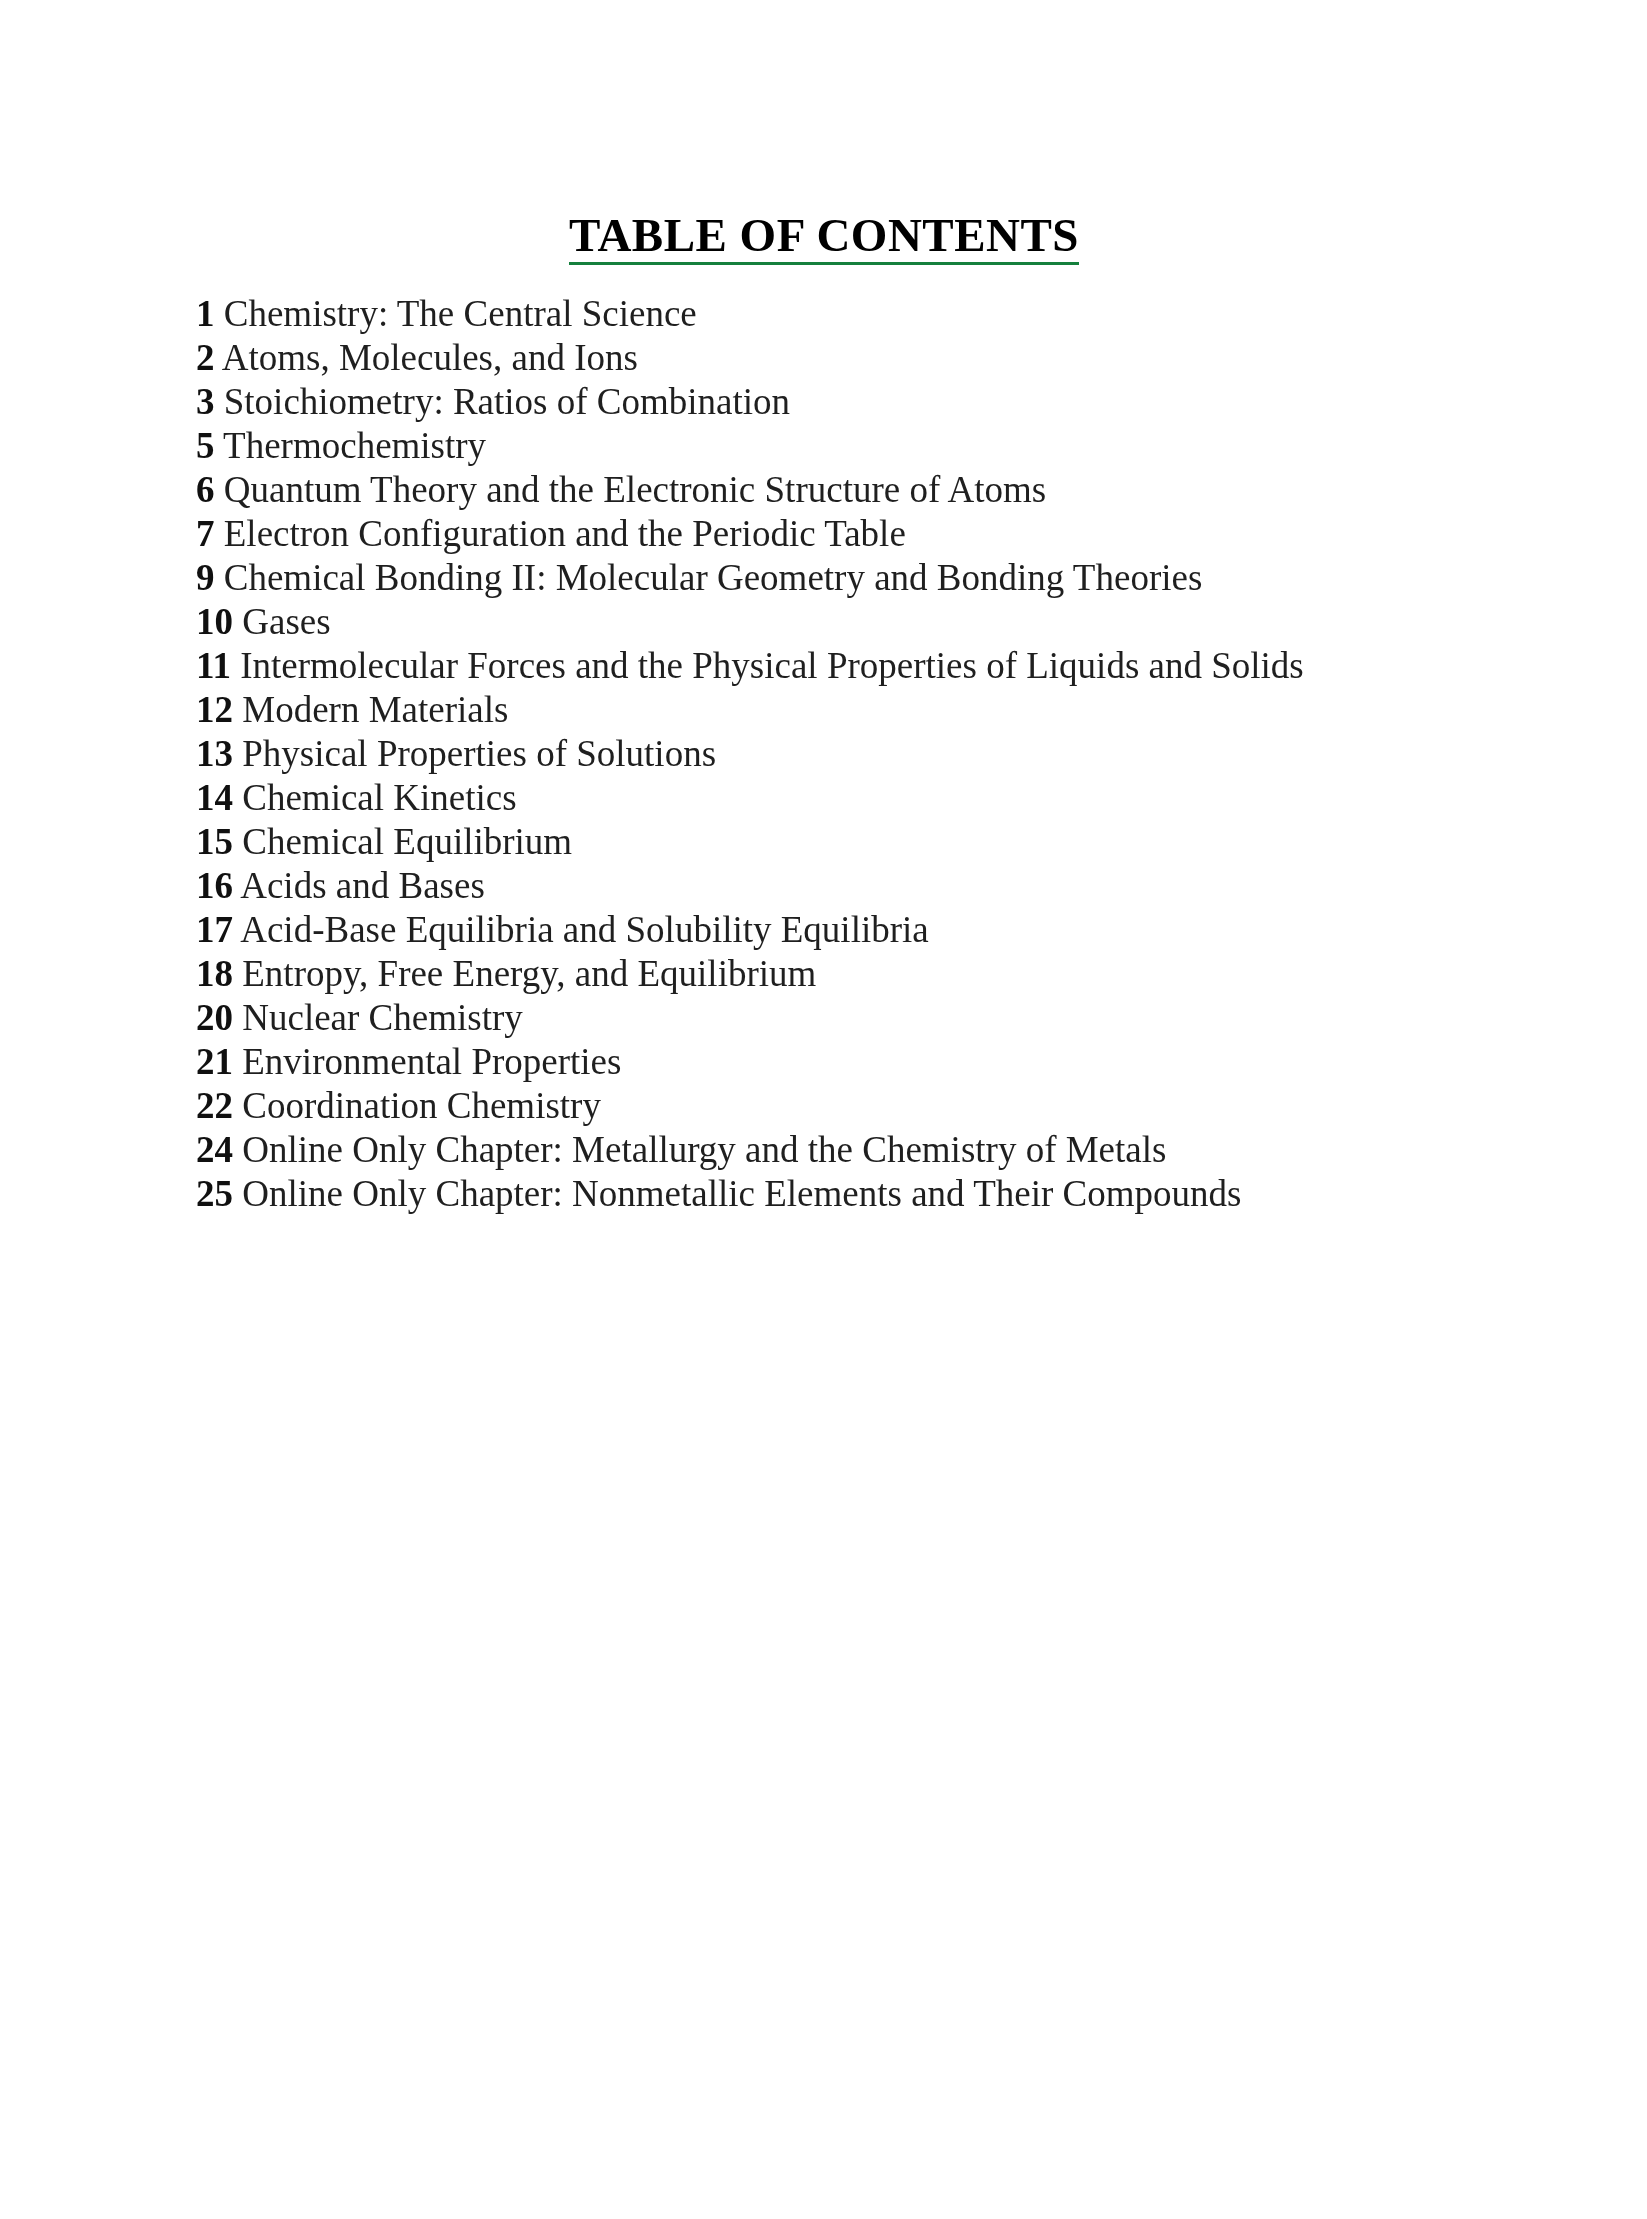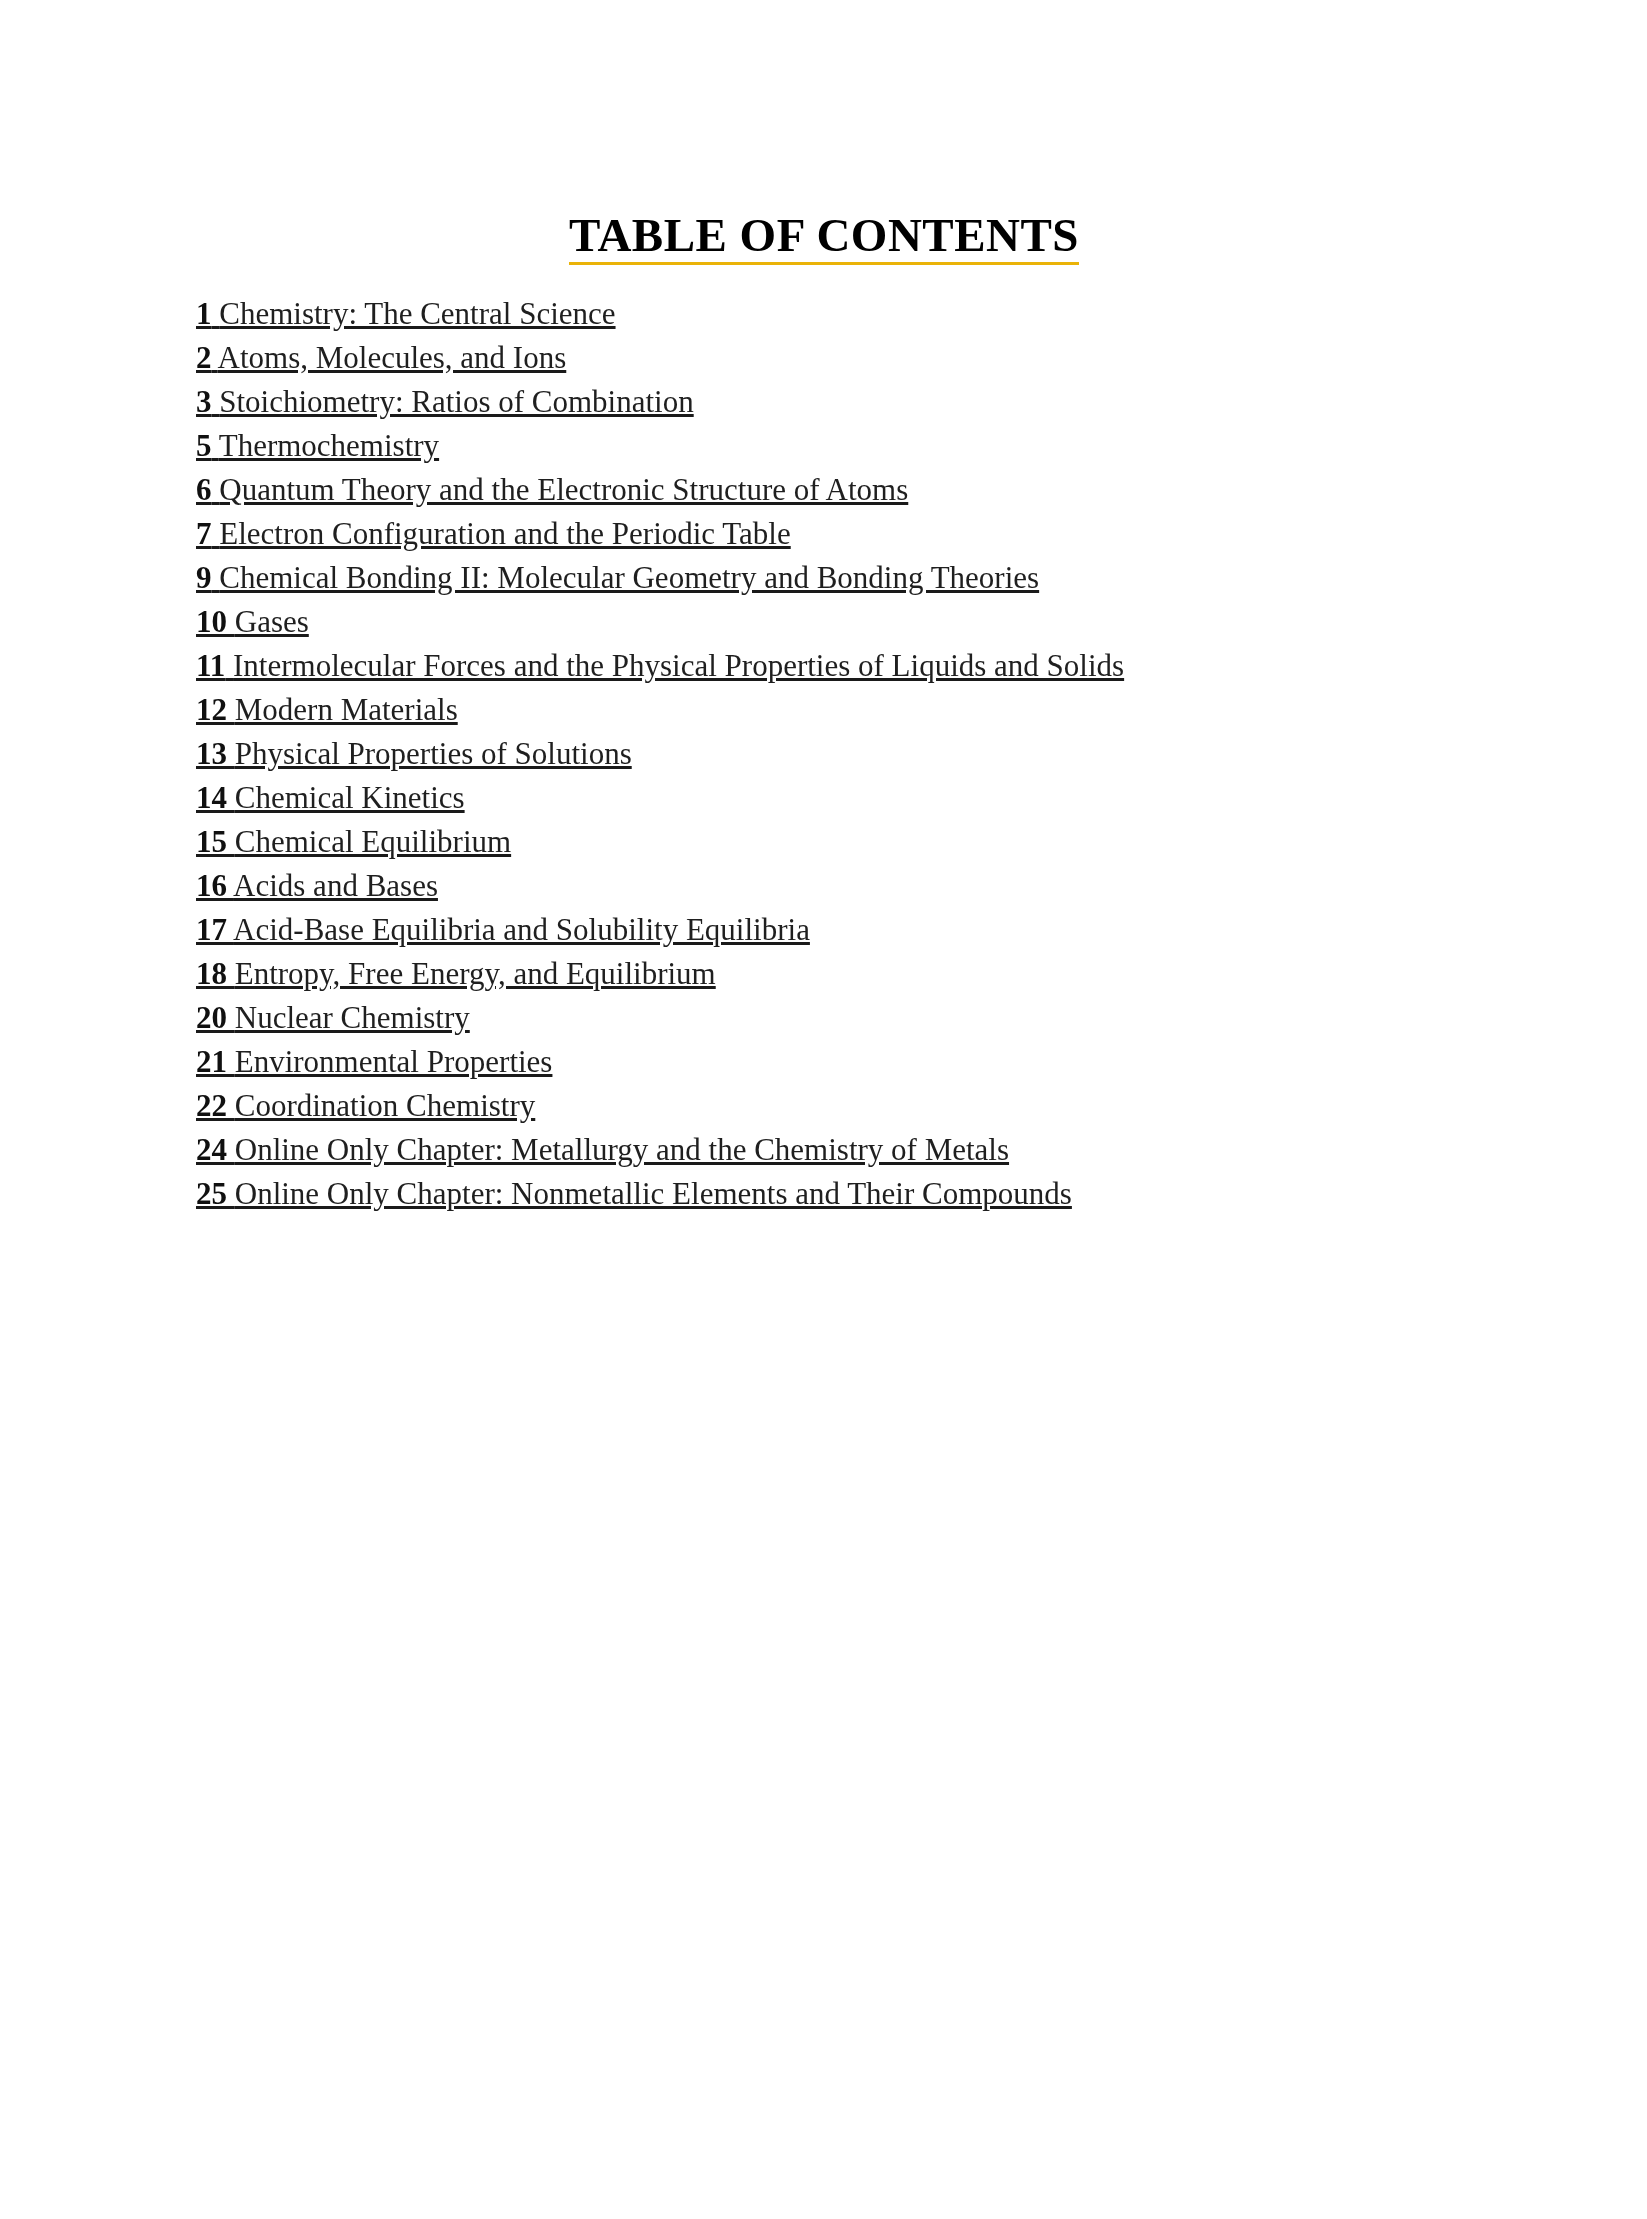--- a/index.html
+++ b/index.html
@@ -31,39 +31,38 @@
     font-family: "Liberation Serif", "DejaVu Serif", serif;
     font-weight: bold;
     font-size: 47px;
     letter-spacing: 0.5px;
     color: #000000;
     line-height: 1.0;
   }
 
   .toc-title .title-text {
     display: inline-block;
-    border-bottom: 3px solid #eab308;
+    border-bottom: 3px solid #15803d;
     padding-bottom: 3px;
   }
 
   
   .toc-list {
     position: absolute;
     top: 292px;
     left: 196px;
     width: 1313px;
   }
 
   .toc-entry {
-    font-size: 31px;
+    font-size: 37px;
     line-height: 44px;
     white-space: nowrap;
     color: #1a1a1a;
     font-weight: normal;
-    text-decoration: underline;
   }
 
   .toc-entry .chapter-number {
     font-weight: bold;
     color: #101010;
   }
 
   .toc-entry .chapter-title {
     font-weight: normal;
     color: #1f1f1f;

